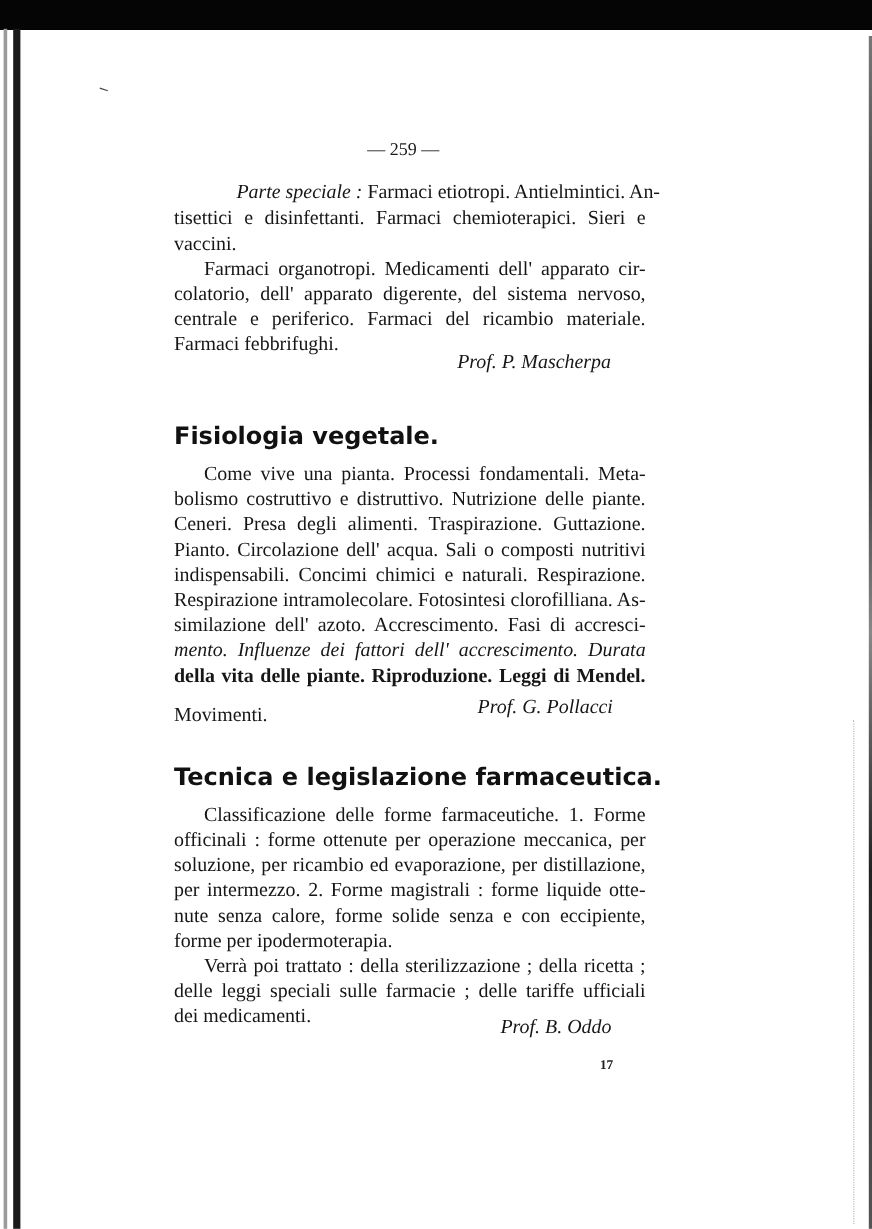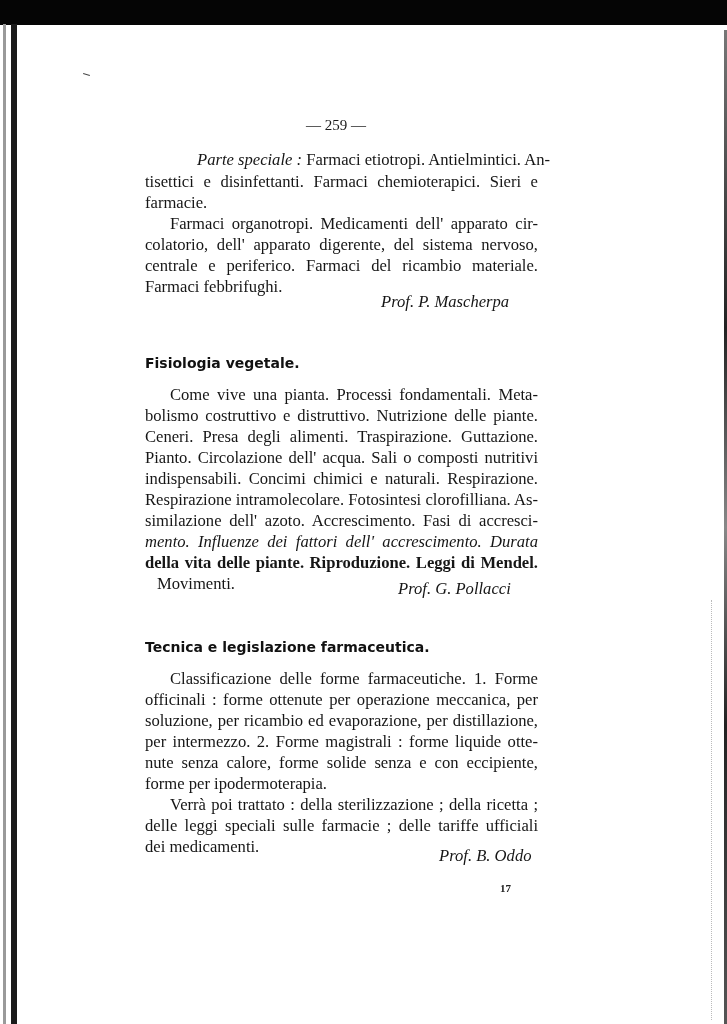--- a/index.html
+++ b/index.html
@@ -36,21 +36,21 @@
       font-family: "Liberation Serif", "DejaVu Serif", serif;
       font-size: 16.6px; line-height: 20px; color: #161616;
     }
     .just { text-align: justify; text-align-last: justify; width: 393px; left: 145px; }
     .left { left: 145px; }
     .indent { left: 170px; width: 368px; text-align: justify; text-align-last: justify; }
     .italic { font-style: italic; margin-left: 27px; }
     .heading {
       position: absolute; left: 145px; white-space: nowrap;
       font-family: "DejaVu Sans", "Liberation Sans", sans-serif;
-      font-weight: bold; font-size: 14px; line-height: 18px; color: #111;
+      font-weight: bold; font-size: 20px; line-height: 18px; color: #111;
     }
     .sig {
       position: absolute; white-space: nowrap;
       font-family: "Liberation Serif", "DejaVu Serif", serif;
       font-style: italic; font-size: 16.6px; line-height: 20px; color: #161616; text-align: center;
     }
     .page-number {
       position: absolute; left: 296px; top: 117px; width: 80px; text-align: center;
       font-family: "Liberation Serif", "DejaVu Serif", serif; font-size: 15px; color: #1a1a1a;
     }
@@ -67,55 +67,55 @@
 <div class="left-edge"></div>
 <div class="right-edge"></div>
 <div class="right-dotted"></div>
 <div class="speck" style="left:83px;top:74px;width:7px;height:1px;transform:rotate(18deg);"></div>
 
 <div class="page-number">— 259 —</div>
 
 <div>
   <div class="line indent" style="top:150px;"><span class="italic">Parte speciale :</span><span> Farmaci etiotropi. Antielmintici. An-</span></div>
   <div class="line just" style="top:172px;">tisettici e disinfettanti. Farmaci chemioterapici. Sieri e</div>
-  <div class="line left" style="top:193px;">farmacie.</div>
+  <div class="line left" style="top:193px;">vaccini.</div>
 
   <div class="line indent" style="top:214px;">Farmaci organotropi. Medicamenti dell' apparato cir-</div>
   <div class="line just" style="top:235px;">colatorio, dell' apparato digerente, del sistema nervoso,</div>
   <div class="line just" style="top:256px;">centrale e periferico. Farmaci del ricambio materiale.</div>
   <div class="line left" style="top:277px;">Farmaci febbrifughi.</div>
 
   <div class="sig" style="left:381px;top:292px;">Prof. P. Mascherpa</div>
 </div>
 
 <div>
   <div class="heading" style="top:354px;">Fisiologia vegetale.</div>
   <div class="line indent" style="top:385px;">Come vive una pianta. Processi fondamentali. Meta-</div>
   <div class="line just" style="top:406px;">bolismo costruttivo e distruttivo. Nutrizione delle piante.</div>
   <div class="line just" style="top:427px;">Ceneri. Presa degli alimenti. Traspirazione. Guttazione.</div>
   <div class="line just" style="top:448px;">Pianto. Circolazione dell' acqua. Sali o composti nutritivi</div>
   <div class="line just" style="top:469px;">indispensabili. Concimi chimici e naturali. Respirazione.</div>
   <div class="line just" style="top:490px;">Respirazione intramolecolare. Fotosintesi clorofilliana. As-</div>
   <div class="line just" style="top:511px;">similazione dell' azoto. Accrescimento. Fasi di accresci-</div>
   <div class="line just" style="top:532px;font-style:italic;">mento. Influenze dei fattori dell' accrescimento. Durata</div>
   <div class="line just" style="top:553px;font-weight:bold;">della vita delle piante. Riproduzione. Leggi di Mendel.</div>
-  <div class="line left" style="top:574px;margin-left:12px;">Movimenti.</div>
+  <div class="line left" style="top:586px;">Movimenti.</div>
 
   <div class="sig" style="left:398px;top:579px;">Prof. G. Pollacci</div>
 </div>
 
 <div>
   <div class="heading" style="top:638px;">Tecnica e legislazione farmaceutica.</div>
   <div class="line indent" style="top:669px;">Classificazione delle forme farmaceutiche. 1. Forme</div>
   <div class="line just" style="top:690px;">officinali : forme ottenute per operazione meccanica, per</div>
   <div class="line just" style="top:711px;">soluzione, per ricambio ed evaporazione, per distillazione,</div>
   <div class="line just" style="top:732px;">per intermezzo. 2. Forme magistrali : forme liquide otte-</div>
   <div class="line just" style="top:753px;">nute senza calore, forme solide senza e con eccipiente,</div>
   <div class="line left" style="top:774px;">forme per ipodermoterapia.</div>
 
   <div class="line indent" style="top:795px;">Verrà poi trattato : della sterilizzazione ; della ricetta ;</div>
   <div class="line just" style="top:816px;">delle leggi speciali sulle farmacie ; delle tariffe ufficiali</div>
   <div class="line left" style="top:837px;">dei medicamenti.</div>
 
-  <div class="sig" style="left:439px;top:846px;">Prof. B. Oddo</div>
+  <div class="sig" style="left:417px;top:846px;">Prof. B. Oddo</div>
 </div>
 
 <div class="signature-mark">17</div>
 
 </body></html>

